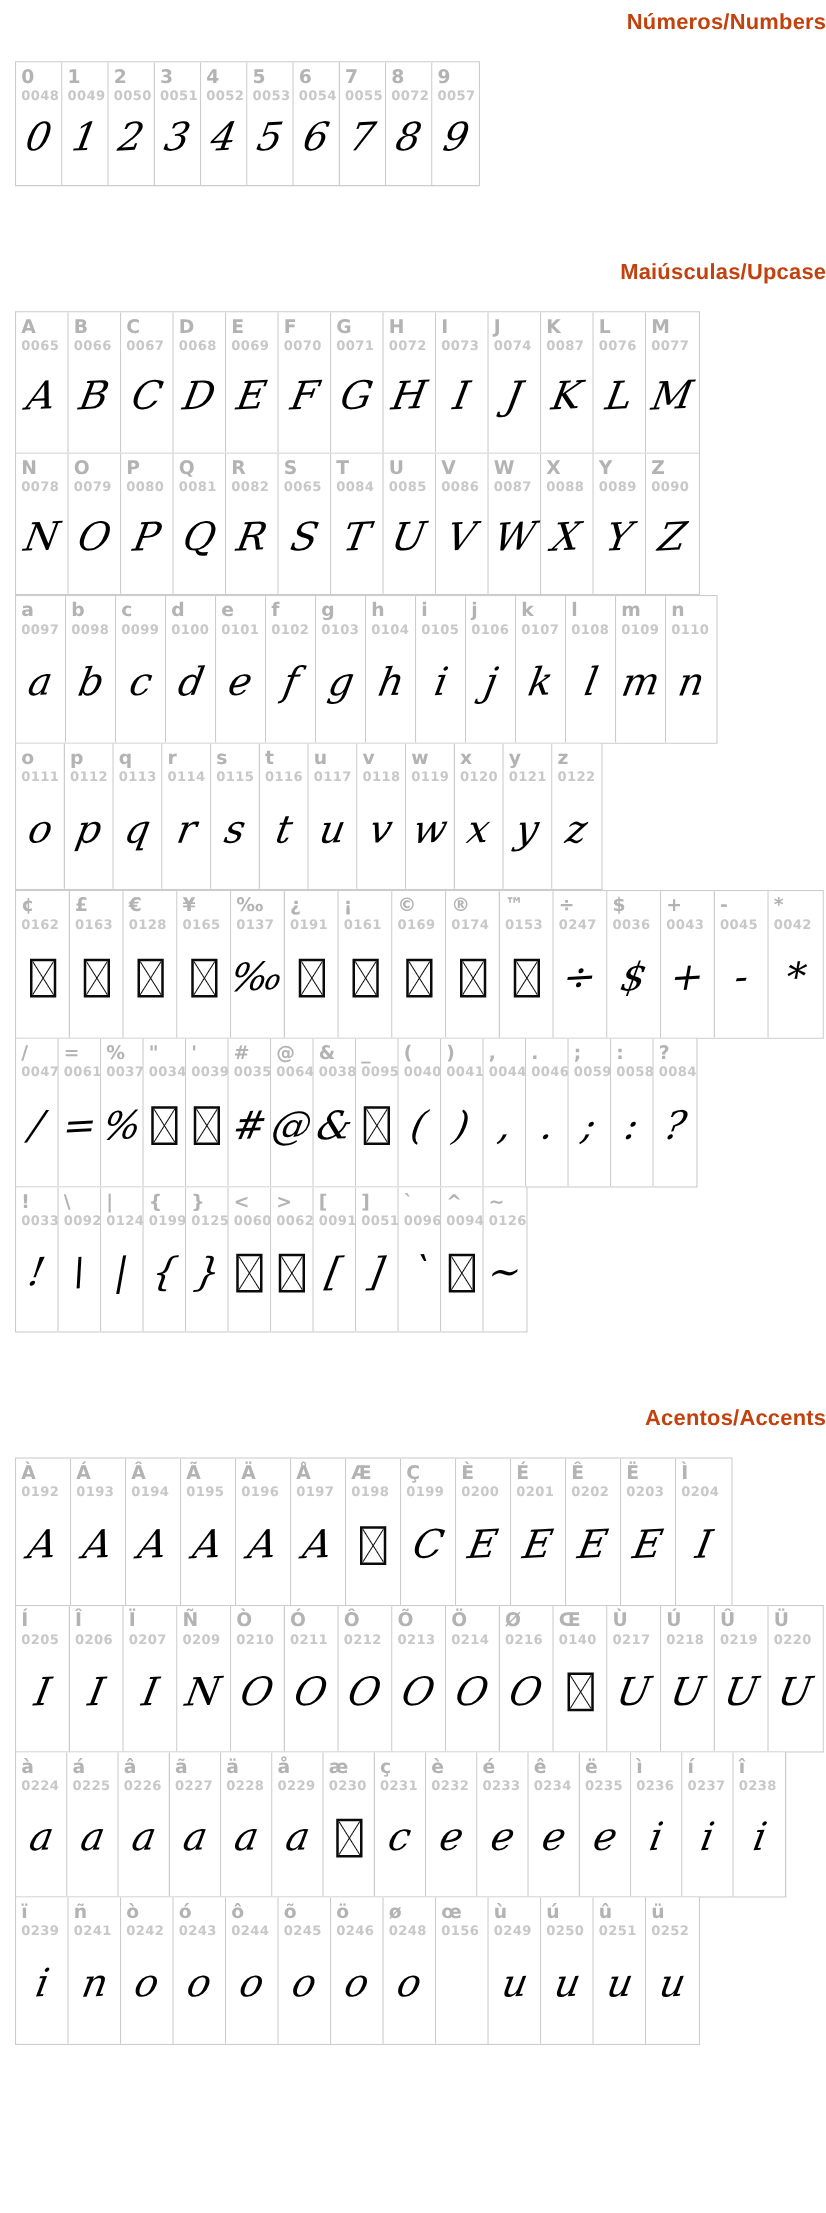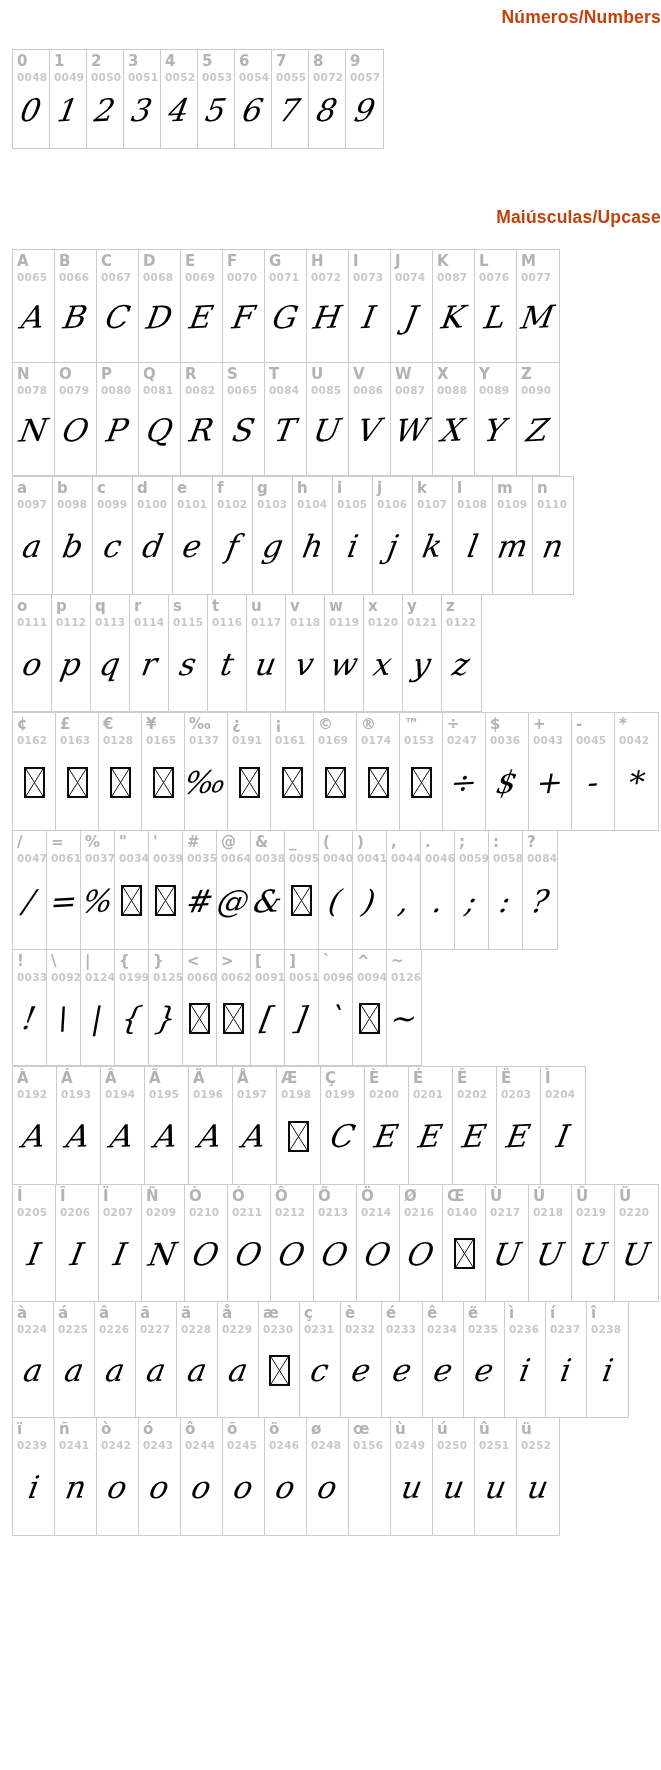--- a/index.html
+++ b/index.html
@@ -816,20 +816,21 @@
             <div class="ref">~</div>
             <div class="code">0126</div>
             <div class="glyph">
               <span class="gtxt">~</span>
             </div>
           </div>
         </div>
       </div>
   </section>
   <section class="sec-accents">
+    <h2 class="section-title">Acentos/Accents</h2>
     <div class="rows">
         <div class="char-row row-0">
           <div class="cell">
             <div class="ref">À</div>
             <div class="code">0192</div>
             <div class="glyph">
               <span class="gtxt">A</span>
             </div>
           </div>
           <div class="cell">

